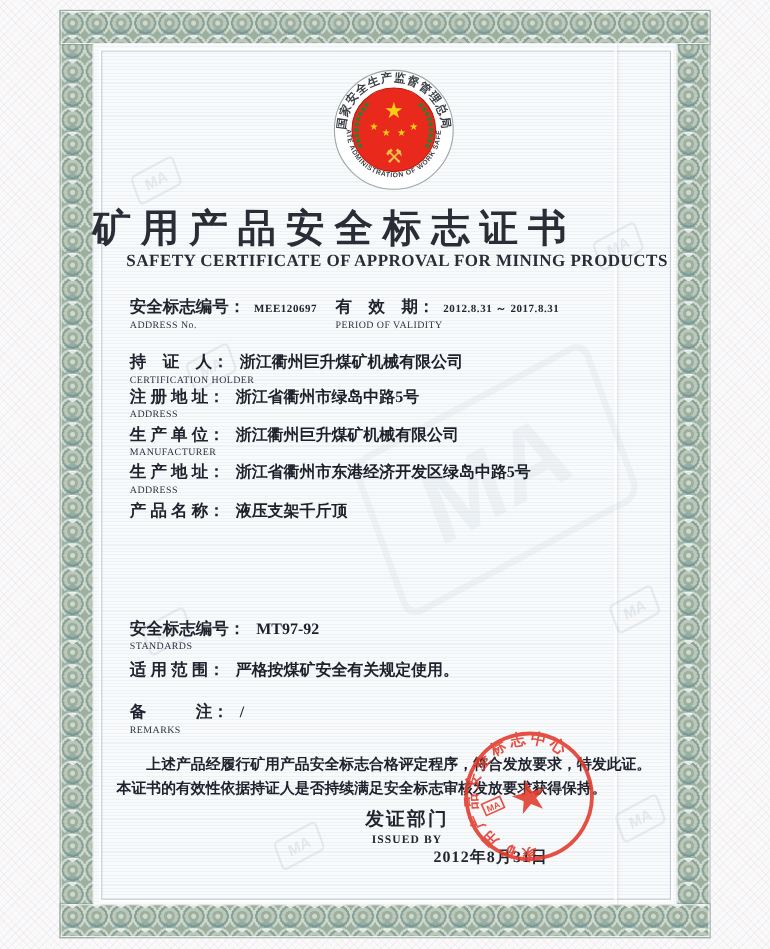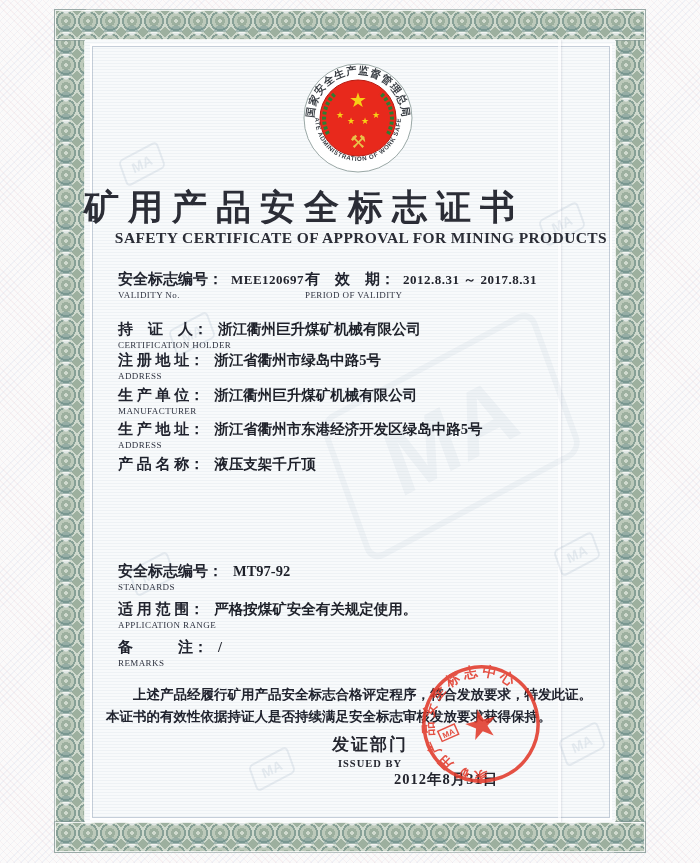--- a/index.html
+++ b/index.html
@@ -58,21 +58,21 @@
   .zh-label{font-size:15px;font-weight:bold;color:#20232e;white-space:nowrap;}
   .en-label{font-size:9px;letter-spacing:.4px;color:#2f3340;white-space:nowrap;margin-top:1px;font-family:"Liberation Serif",serif;}
   .value{font-size:14.5px;font-weight:bold;color:#1d2029;white-space:nowrap;}
   .row{position:absolute;left:118px;width:480px;}
   .row .line{display:flex;align-items:baseline;}
   .row .val-gap{margin-left:10px;}
   
   .meta-left{position:absolute;left:118px;top:270px;}
   .meta-right{position:absolute;left:305px;top:270px;}
   .meta-line{display:flex;align-items:baseline;}
-  .meta-val{font-size:13px;font-weight:bold;margin-left:8px;letter-spacing:.5px;}
+  .meta-val{font-size:10px;font-weight:bold;margin-left:8px;letter-spacing:.5px;}
   
   .declaration{position:absolute;left:106px;top:684px;width:492px;
     font-size:13.5px;font-weight:600;line-height:1.65;text-indent:2em;color:#20232e;}
   .issued{position:absolute;left:280px;top:733px;width:180px;text-align:center;}
   .issued .zh{font-size:17px;font-weight:bold;letter-spacing:2px;}
   .issued .en{font-size:10.5px;font-weight:bold;letter-spacing:1px;margin-top:2px;}
   .issue-date{position:absolute;left:394px;top:770px;font-size:14.5px;font-weight:bold;letter-spacing:1px;}
   .stamp{position:absolute;left:420px;top:663px;width:122px;height:122px;opacity:.88;transform:rotate(-14deg);}
 </style>
 </head>
@@ -122,21 +122,21 @@
   </svg>
 
   <div class="title-zh">矿用产品安全标志证书</div>
   <div class="title-en">SAFETY CERTIFICATE OF APPROVAL FOR MINING PRODUCTS</div>
 
   <div class="meta-left">
     <div class="meta-line">
       <span class="zh-label">安全标志编号：</span>
       <span class="meta-val">MEE120697</span>
     </div>
-    <div class="en-label">VALIDITY No.</div>
+    <div class="en-label">ADDRESS No.</div>
   </div>
   <div class="meta-right">
     <div class="meta-line">
       <span class="zh-label">有　效　期：</span>
       <span class="meta-val">2012.8.31 ～ 2017.8.31</span>
     </div>
     <div class="en-label">PERIOD OF VALIDITY</div>
   </div>
 
   <div class="row" style="top:320px;">
@@ -181,21 +181,20 @@
         <span class="zh-label">安全标志编号：</span>
       <span class="value val-gap">MT97-92</span>
       </div>
     <div class="en-label">STANDARDS</div>
   </div>
   <div class="row" style="top:600px;">
     <div class="line">
         <span class="zh-label">适 用 范 围：</span>
       <span class="value val-gap">严格按煤矿安全有关规定使用。</span>
       </div>
-    <div class="en-label">APPLICATION RANGE</div>
   </div>
   <div class="row" style="top:638px;">
     <div class="line">
         <span class="zh-label">备　　　注：</span>
       <span class="value val-gap">/</span>
       </div>
     <div class="en-label">REMARKS</div>
   </div>
 
   <div class="declaration">上述产品经履行矿用产品安全标志合格评定程序，符合发放要求，特发此证。本证书的有效性依据持证人是否持续满足安全标志审核发放要求获得保持。</div>

